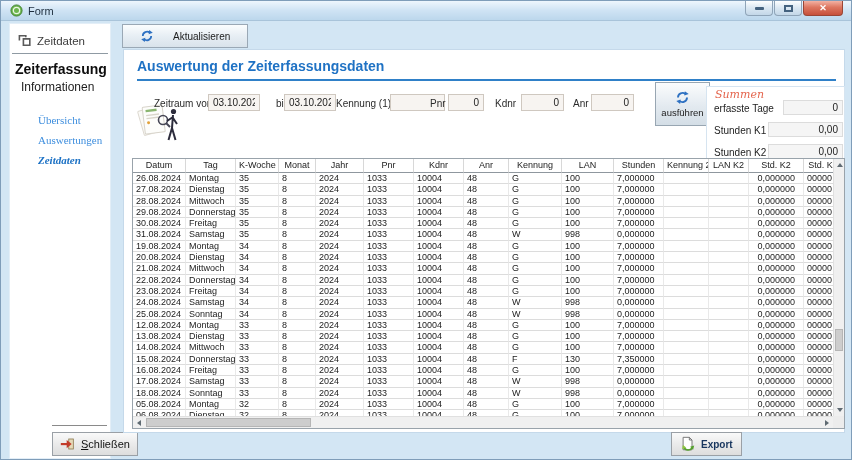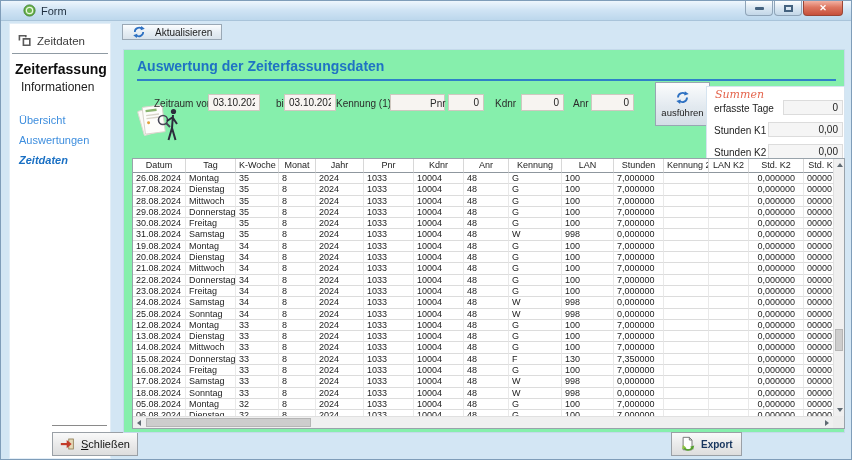--- a/index.html
+++ b/index.html
@@ -1,51 +1,51 @@
 <!DOCTYPE html>
 <html><head>
 <meta charset="utf-8">
 <style>
   html,body{margin:0;padding:0;background:#8fa9bd;}
   .app{position:relative;width:852px;height:460px;background:#d3e6f4;overflow:hidden;
        font-family:"Liberation Sans",sans-serif;border:1px solid #7f9db9;box-sizing:border-box;}
   
   .titlebar{position:absolute;left:0;top:0;right:0;height:20px;
     background:linear-gradient(#eef6fd,#cfe3f4 50%,#bcd7ec);border-bottom:1px solid #a9c4da;
-    display:flex;align-items:center;padding:0 22px;font-size:11px;color:#1e2e3e;box-sizing:border-box;}
+    display:flex;align-items:center;padding:0 9px;font-size:11px;color:#1e2e3e;box-sizing:border-box;}
   .titlebar .title{margin-left:5px;}
   .win-controls{position:absolute;right:8px;top:0;display:flex;}
   .wbtn{width:28px;height:15px;border:1px solid #8fa4b8;border-top:none;border-radius:0 0 4px 4px;
     background:linear-gradient(#fdfeff,#dae7f2 50%,#c3d7e8);display:flex;align-items:center;justify-content:center;
     color:#3a5a7a;margin-left:1px;box-sizing:border-box;}
   .wbtn.close{width:40px;background:linear-gradient(#f3b2a3,#dd7660 45%,#c6503b);color:#fff;
     border-color:#9a4535;font-size:9px;font-weight:bold;line-height:9px;}
   .glyph-min{width:9px;height:3px;background:#44627f;border-radius:1px;}
   .glyph-max{width:9px;height:7px;border:2px solid #44627f;box-sizing:border-box;}
   
   .sidebar{position:absolute;left:8px;top:22px;width:102px;height:436px;background:#fff;
     border:1px solid #e3eef7;box-sizing:border-box;}
   .logo-row{display:flex;align-items:center;gap:4px;padding:9px 4px 5px 7px;}
   .logo-text{font-size:11.5px;color:#3c3c3c;}
   .side-sep{border-top:1px solid #8f9aa3;margin:0 2px;}
   .side-title{font-size:14px;font-weight:bold;color:#0e0e0e;padding:7px 4px 0 5px;}
   .side-sub{font-size:12px;color:#1d1d1d;padding:3px 4px 0 11px;}
   .side-nav{margin-top:16px;}
-  .nav-item{font-size:11px;color:#3e8ede;padding:4px 4px 4px 9px;cursor:pointer;}
+  .nav-item{font-size:11px;color:#3e8ede;padding:4px 4px 4px 28px;cursor:pointer;font-family:Liberation Serif, serif;}
   .nav-item.active{font-weight:bold;font-style:italic;color:#1a70c4;}
   .side-bottom{position:absolute;left:0;right:0;bottom:2px;margin-left:37px;}
   .bottom-sep{border-top:1px solid #8a8a8a;margin:0 3px 6px 5px;}
   .btn{display:flex;align-items:center;border:1px solid #9aa0a6;box-sizing:border-box;
     background:linear-gradient(#fafafa,#ececec 45%,#dddddd);cursor:pointer;}
   .close-app-btn{width:86px;height:24px;margin-left:5px;gap:6px;padding:0 7px;font-size:11px;color:#111;}
   
-  .refresh-btn{position:absolute;left:121px;top:23px;height:16px;padding:0 9px;gap:9px;font-size:10px;color:#1c1c1c;
+  .refresh-btn{position:absolute;left:121px;top:23px;height:24px;padding:0 17px;gap:19px;font-size:10px;color:#1c1c1c;
     background:linear-gradient(#fbfdfe,#e7eef4 50%,#d9e3eb);border-color:#9aa8b5;}
   
-  .main{position:absolute;left:122px;top:48px;width:722px;height:384px;background:#86efac;
+  .main{position:absolute;left:122px;top:48px;width:722px;height:384px;background:#ffffff;
     border:1px solid #c5d9ea;box-sizing:border-box;}
   .page-title{position:absolute;left:13px;top:8px;font-size:14px;font-weight:bold;color:#1f72c4;}
   .title-rule{position:absolute;left:13px;right:8px;top:29px;height:2px;background:#2f80c8;}
   .flabel{position:absolute;top:46px;font-size:10px;color:#2b2b2b;line-height:16px;white-space:nowrap;}
   .fin{position:absolute;top:44px;height:17px;border:1px solid #cfc8c0;background:#f7f4f1;
     font-family:"Liberation Sans",sans-serif;font-size:10px;color:#222;box-sizing:border-box;padding:0 4px;}
   .fin.date{text-align:center;}
   .fin.num{text-align:right;}
   .exec-btn{position:absolute;left:531px;top:32px;width:55px;height:44px;flex-direction:column;justify-content:center;gap:2px;
     font-size:9.5px;color:#222;background:linear-gradient(#fbfcfd,#e3eaf0 55%,#d4dee6);border-color:#98a6b2;}

